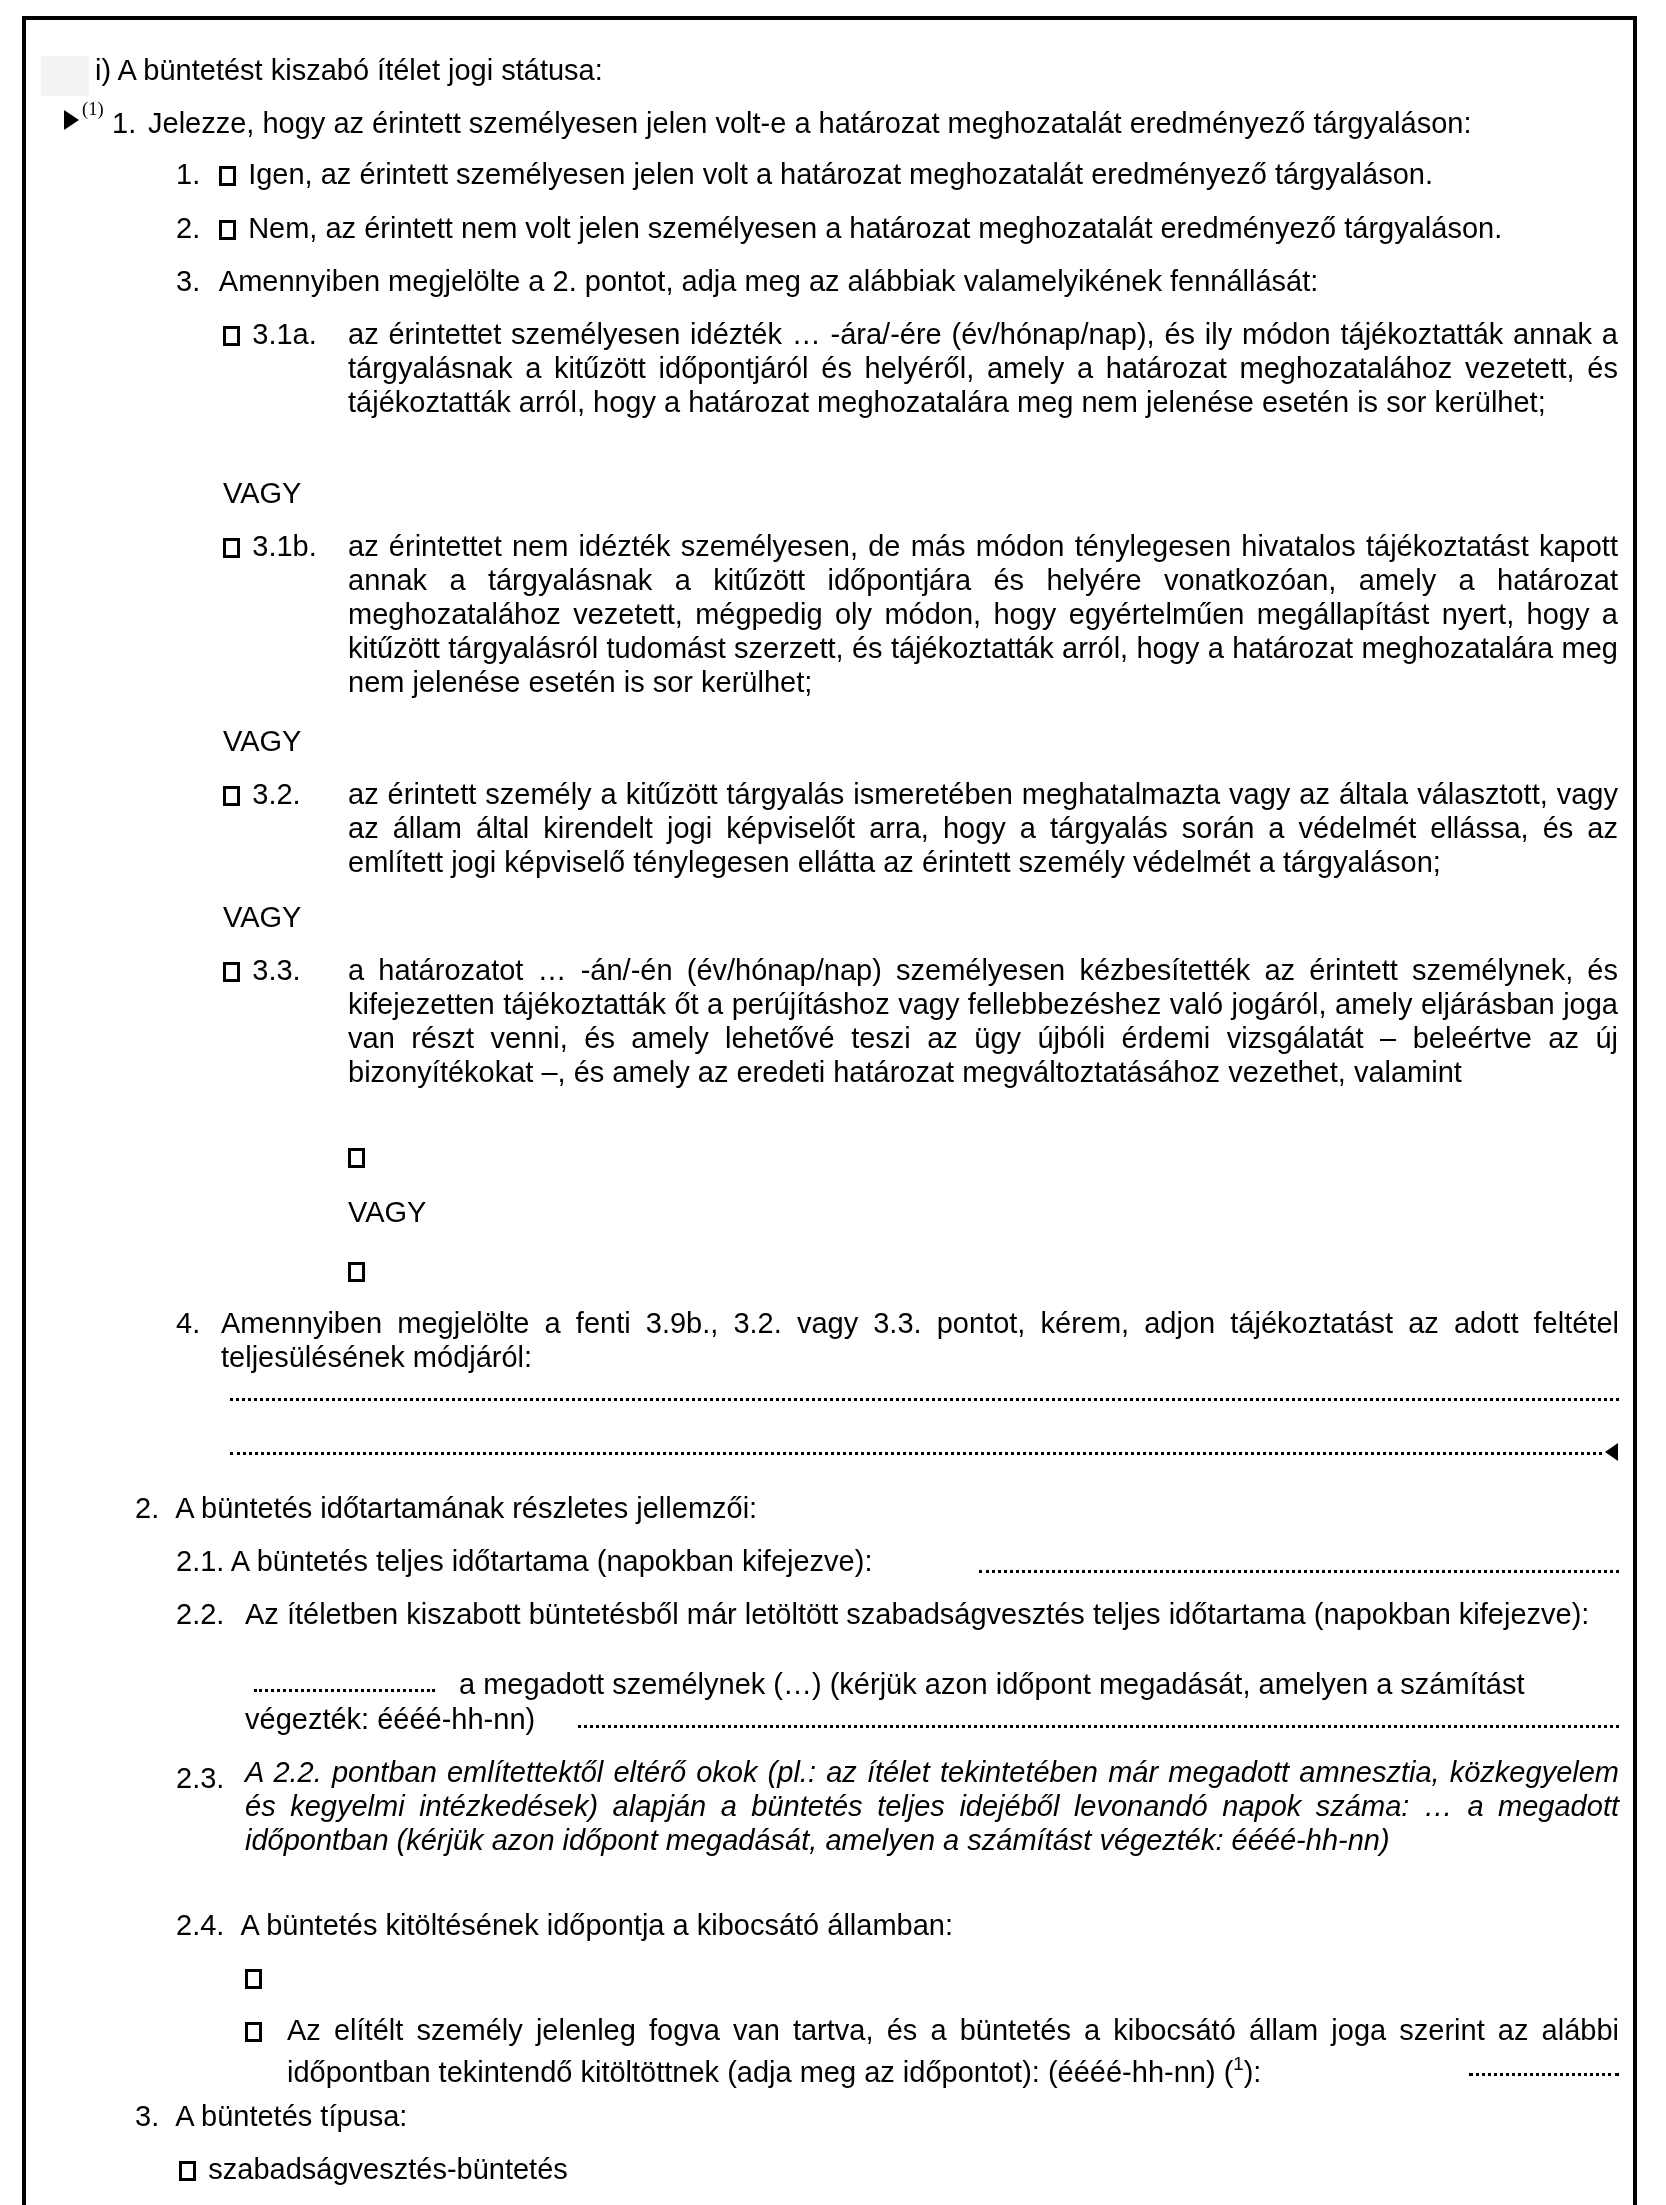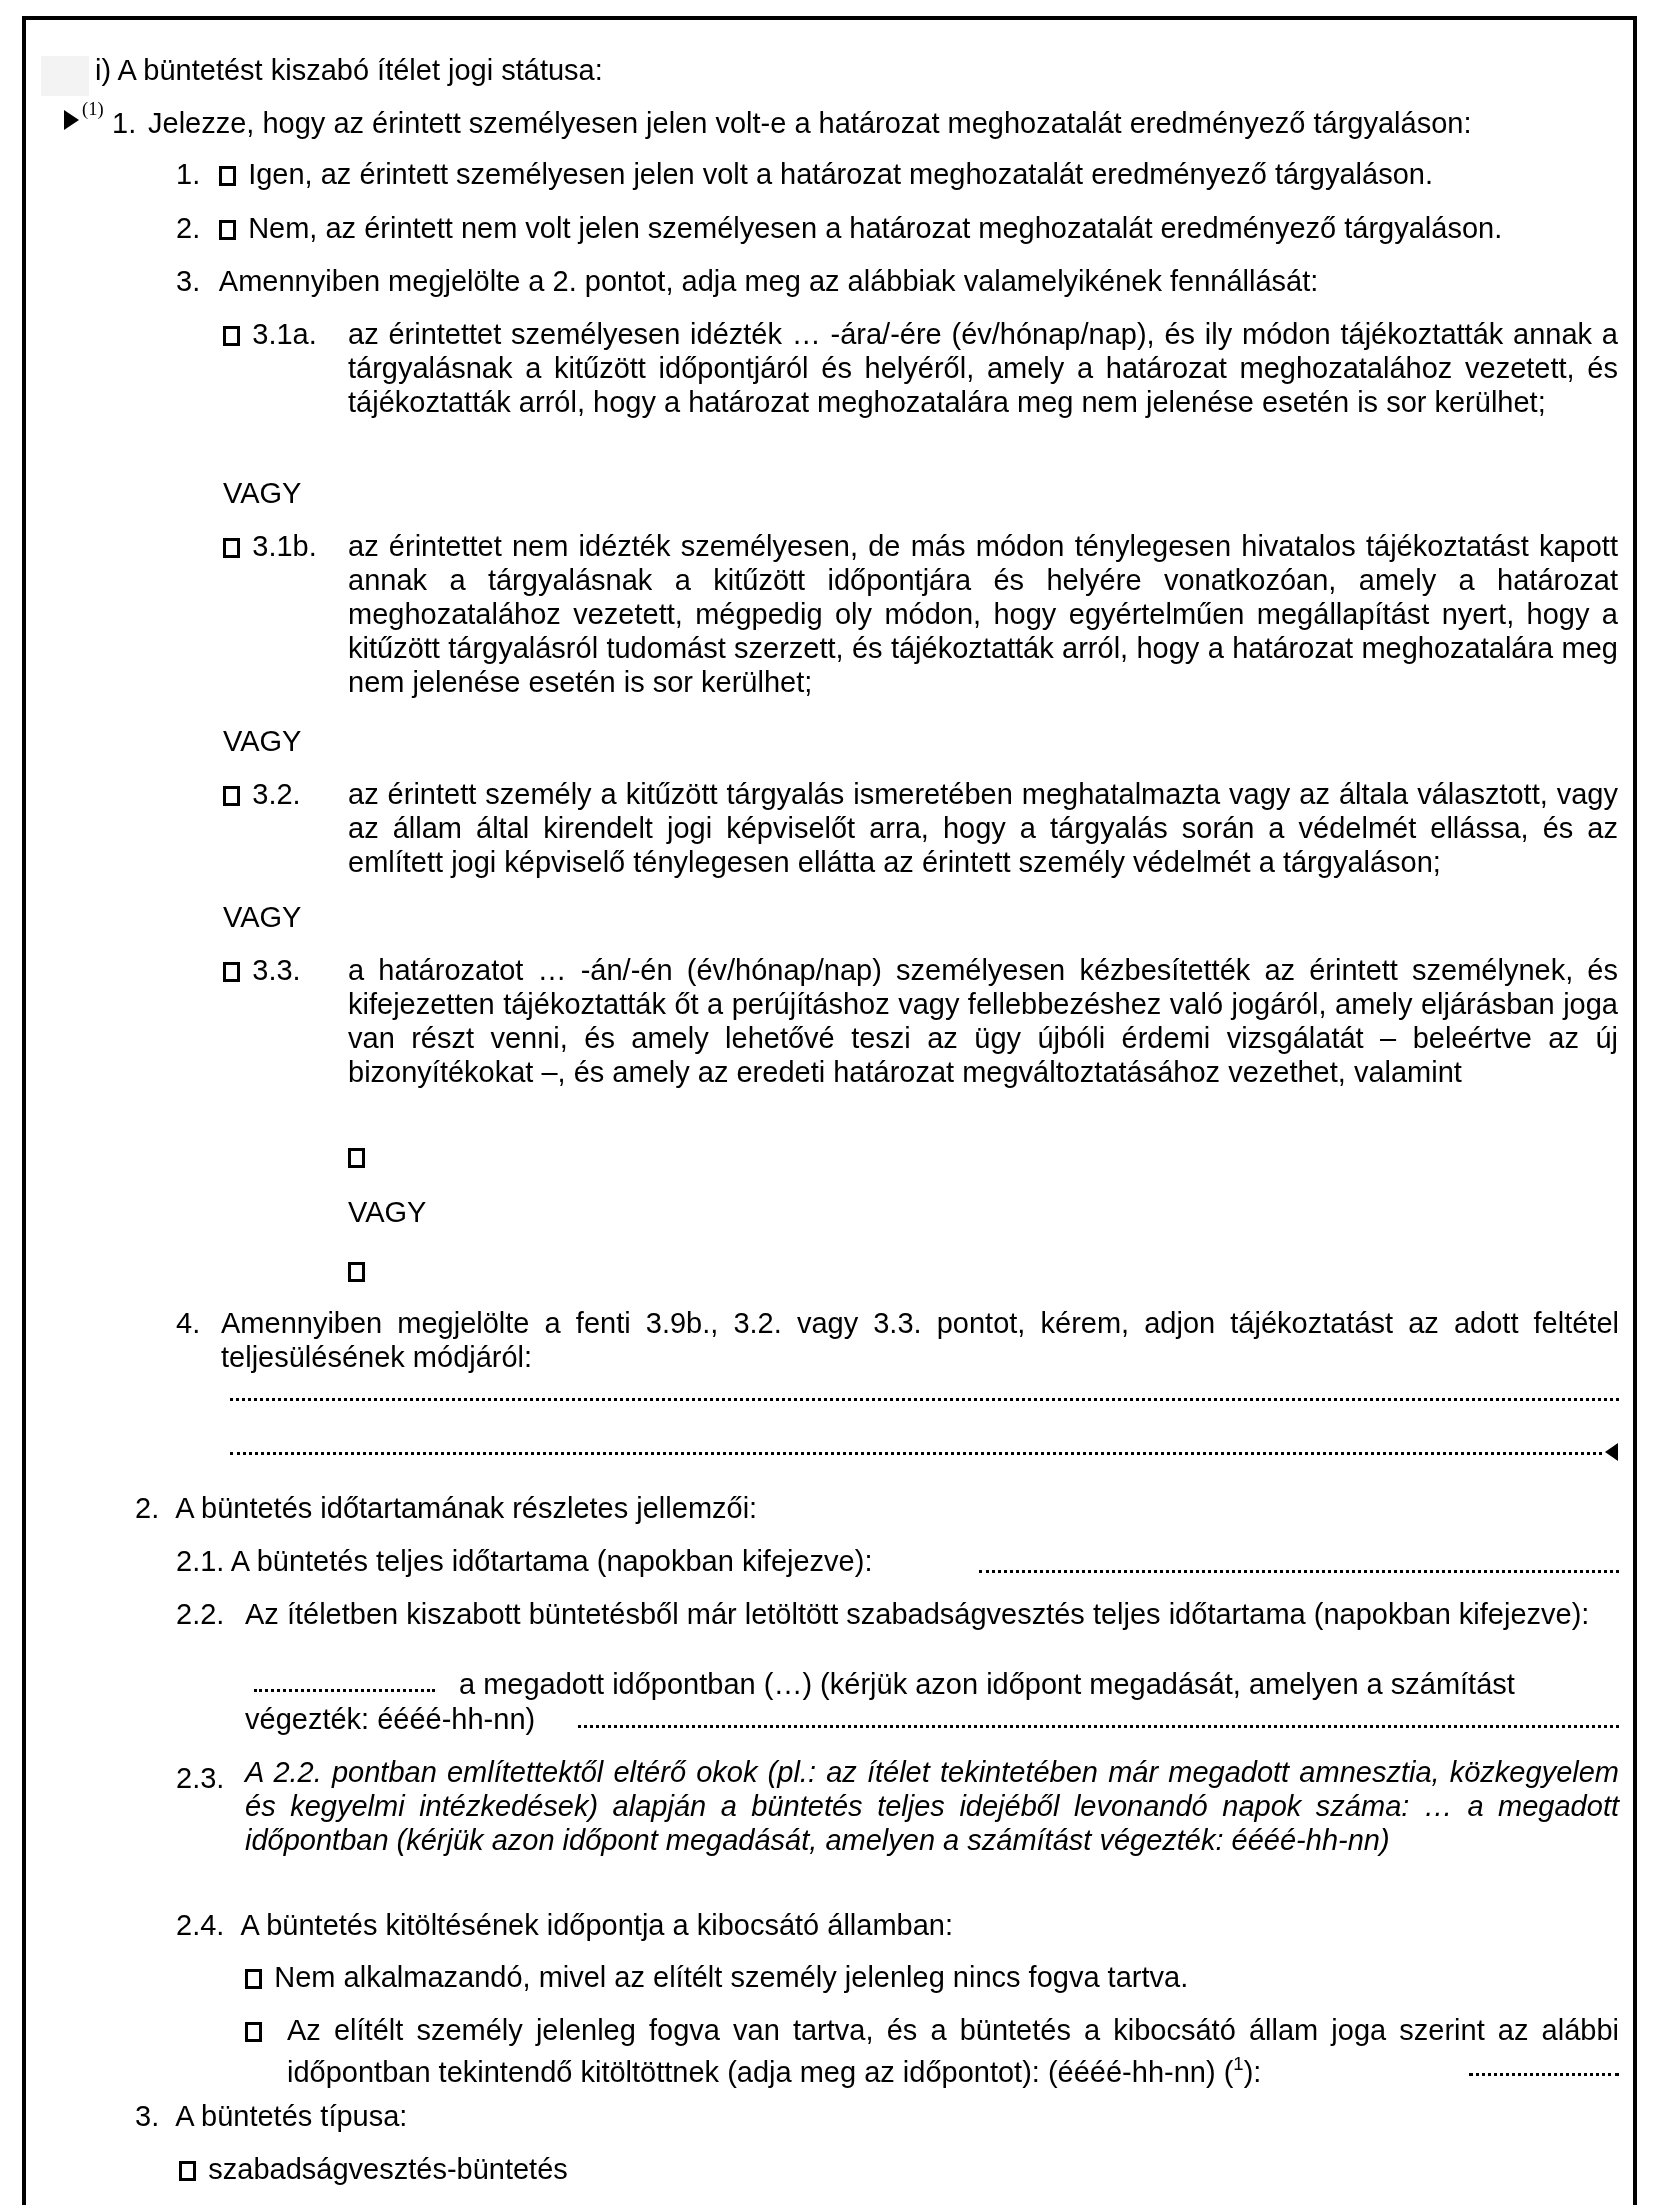--- a/index.html
+++ b/index.html
@@ -102,33 +102,33 @@
 
 <div class="row" style="left:176px;top:1544px;">
   <span>2.1.</span>
   <span style="">A büntetés teljes időtartama (napokban kifejezve):</span>
 </div>
 <div class="dots" style="left:979px;top:1570px;width:640px;"></div>
 
 <div class="row" style="left:176px;top:1597px;">2.2.</div>
 <div class="just" style="left:245px;top:1597px;width:1374px;line-height:34px;">Az ítéletben kiszabott büntetésből már letöltött szabadságvesztés teljes időtartama (napokban kifejezve):</div>
 <div class="dots" style="left:254px;top:1689px;width:181px;"></div>
-<div class="row" style="left:459px;top:1667px;">a megadott időpontban (…) (kérjük azon időpont megadását, amelyen a számítást</div>
+<div class="row" style="left:459px;top:1667px;">a megadott személynek (…) (kérjük azon időpont megadását, amelyen a számítást</div>
 <div class="row" style="left:245px;top:1702px;">végezték: éééé-hh-nn)</div>
 <div class="dots" style="left:578px;top:1725px;width:1041px;"></div>
 
 <div class="row" style="left:176px;top:1761px;text-align:right;">2.3.</div>
 <div class="just" style="left:245px;top:1755px;width:1374px;line-height:34px;font-style:italic;">A 2.2. pontban említettektől eltérő okok (pl.: az ítélet tekintetében már megadott amnesztia, közkegyelem és kegyelmi intézkedések) alapján a büntetés teljes idejéből levonandó napok száma: … a megadott időpontban (kérjük azon időpont megadását, amelyen a számítást végezték: éééé-hh-nn)</div>
 
 <div class="row" style="left:176px;top:1908px;">
   <span>2.4.</span>
   <span style="margin-left:8px">A büntetés kitöltésének időpontja a kibocsátó államban:</span>
 </div>
 <div class="row" style="left:245px;top:1960px;">
-  <span class="cb"></span><span>Nem alkalmazandó, mivel az elítélt személy jelenleg nincs fogva tartva.</span>
+  <span class="cb"></span>
 </div>
 <div class="row" style="left:245px;top:2013px;">
   <span class="cb"></span>
 </div>
 <div class="just" style="left:287px;top:2013px;width:1332px;line-height:34px;"><span>Az elítélt személy jelenleg fogva van tartva, és a büntetés a kibocsátó állam joga szerint az alábbi időpontban tekintendő kitöltöttnek (adja meg az időpontot): (éééé-hh-nn) (</span><span class="sup" style="font-family:'Liberation Sans',sans-serif">1</span><span>):</span></div>
 <div class="dots" style="left:1469px;top:2073px;width:150px;"></div>
 
 <div class="row" style="left:135px;top:2099px;">
   <span>3.</span>
   <span style="margin-left:8px">A büntetés típusa:</span>

